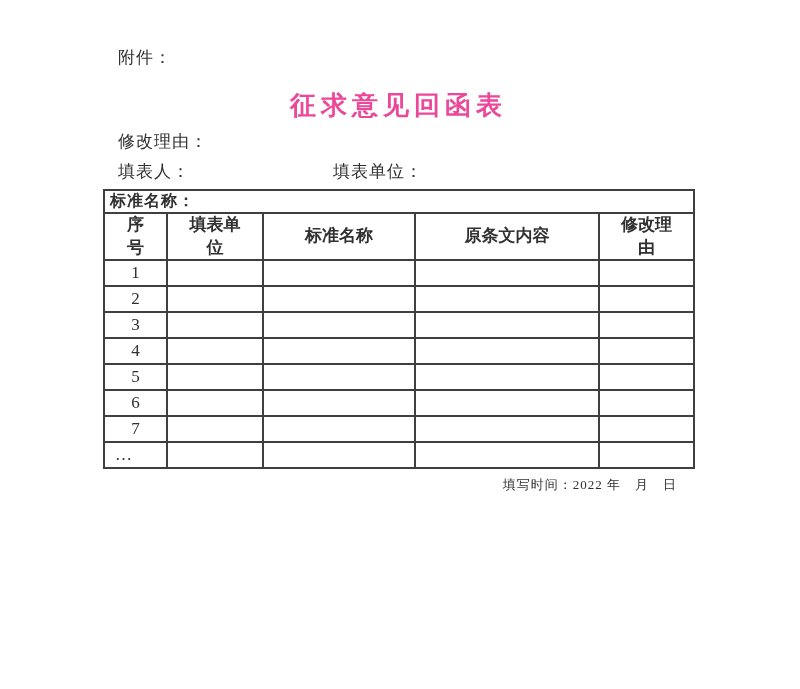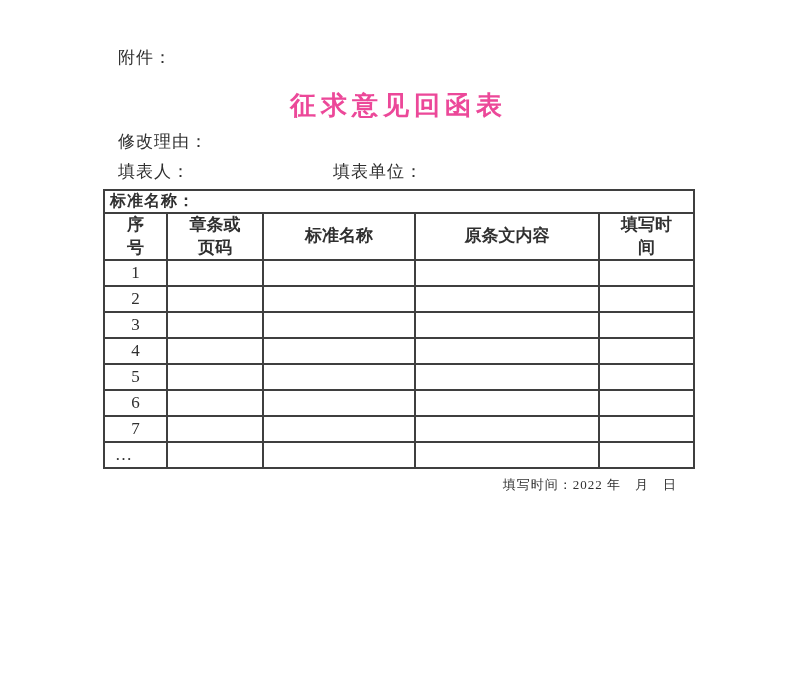--- a/index.html
+++ b/index.html
@@ -125,24 +125,24 @@
       <col style="width:152px">
       <col style="width:184px">
       <col style="width:95px">
     </colgroup>
     <tbody>
       <tr>
         <td class="std-name-cell" colspan="5">标准名称：</td>
       </tr>
       <tr class="header-row">
         <th>序号</th>
-        <th>章条或页码</th>
+        <th>填表单位</th>
         <th>标准名称</th>
         <th>原条文内容</th>
-        <th>填写时间</th>
+        <th>修改理由</th>
       </tr>
       <tr class="body-row">
         <td class="num-cell">1</td>
         <td></td>
         <td></td>
         <td></td>
         <td></td>
       </tr>
       <tr class="body-row">
         <td class="num-cell">2</td>

